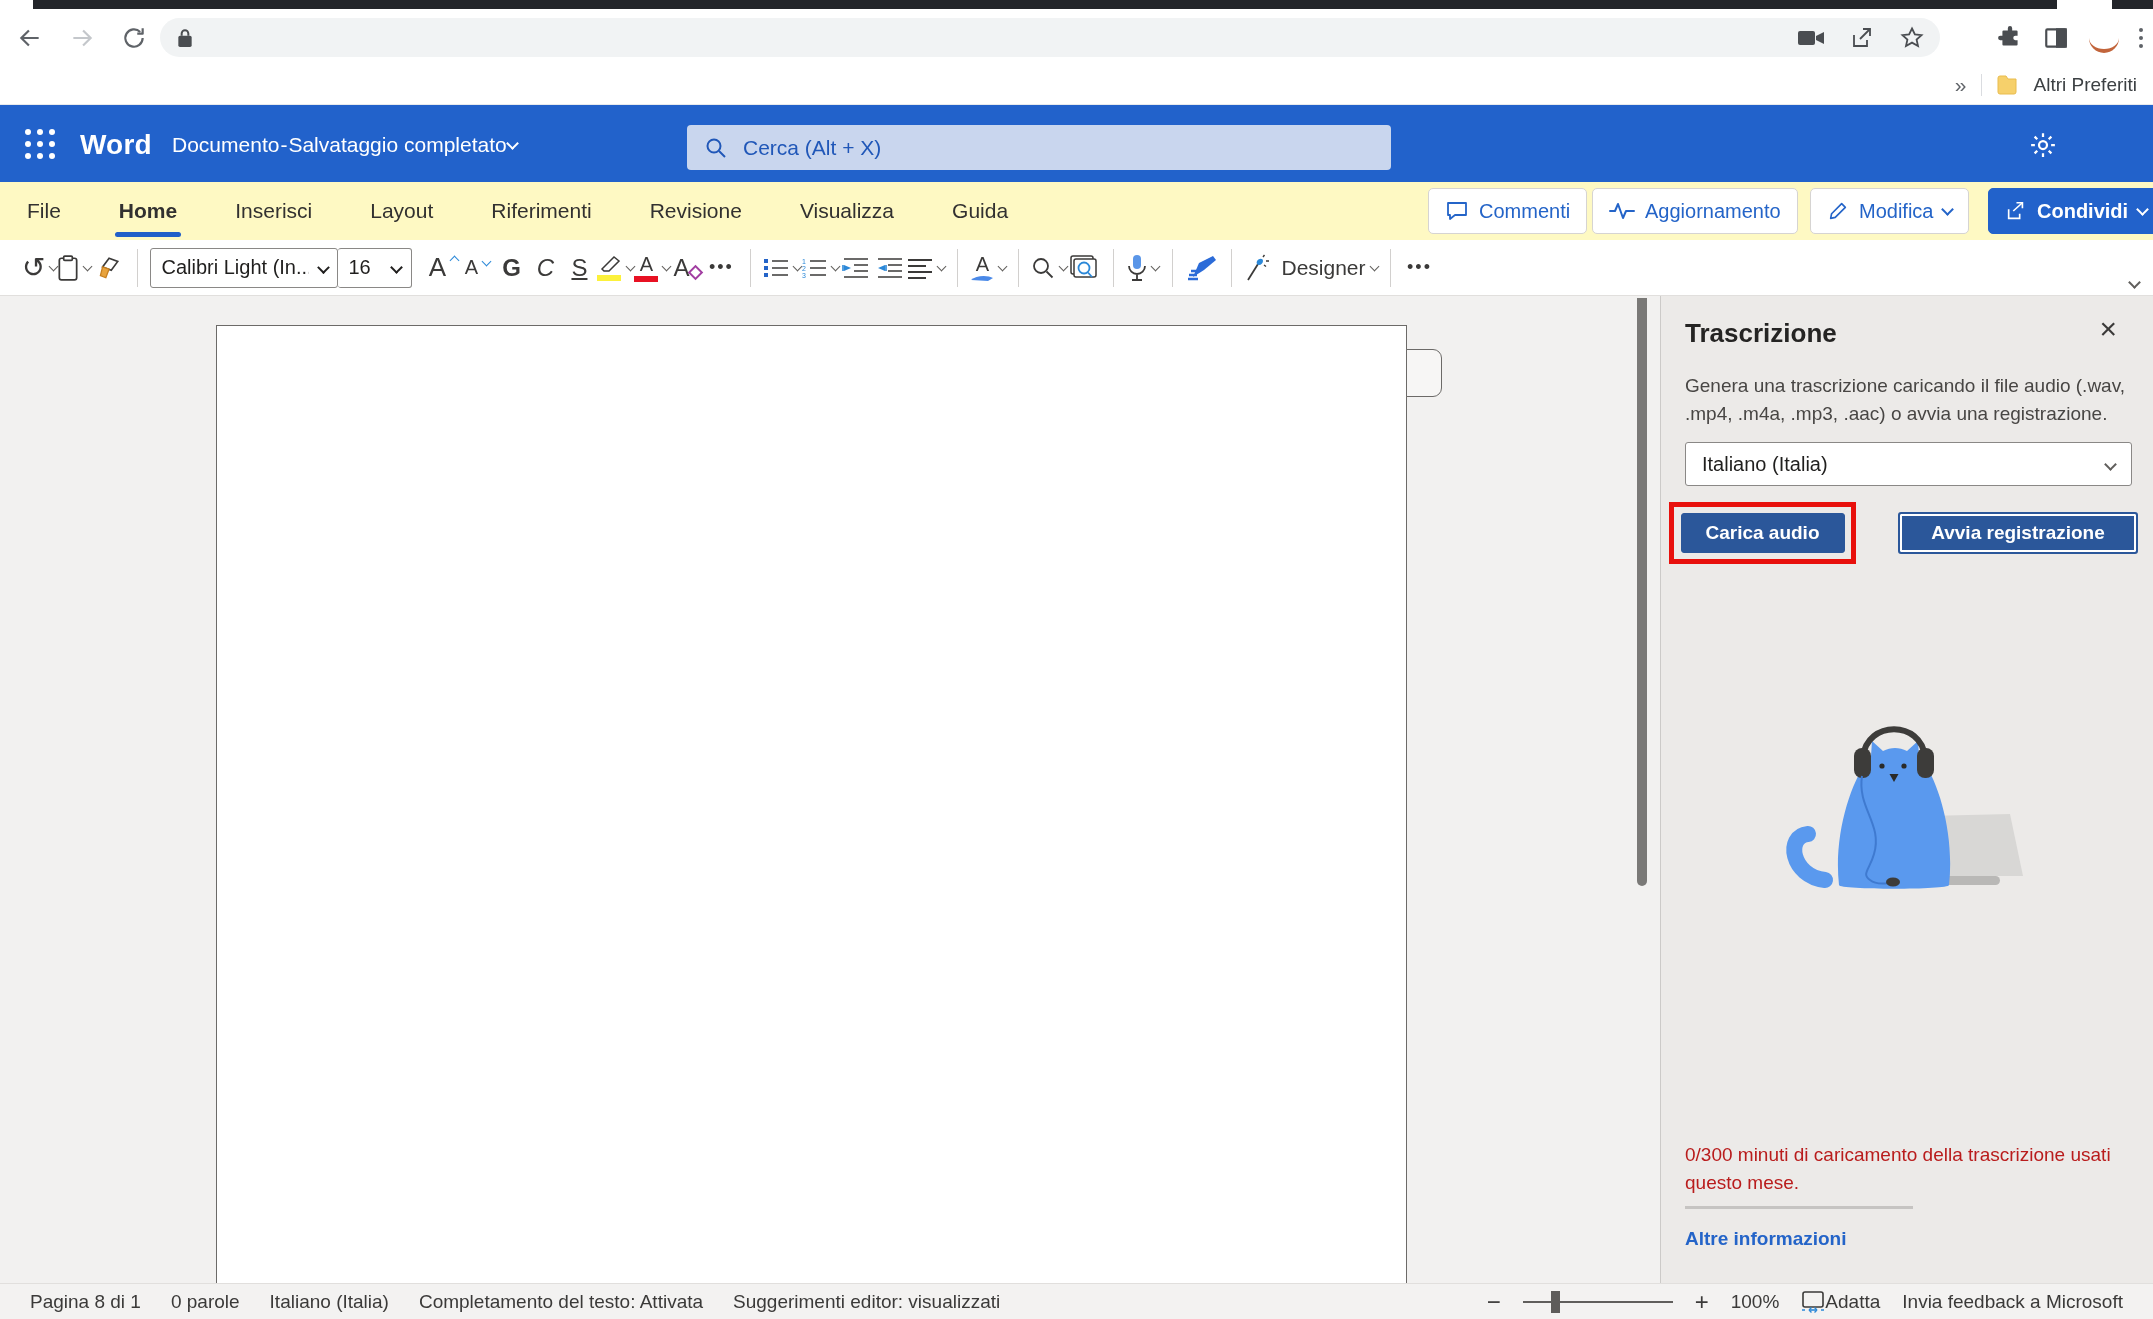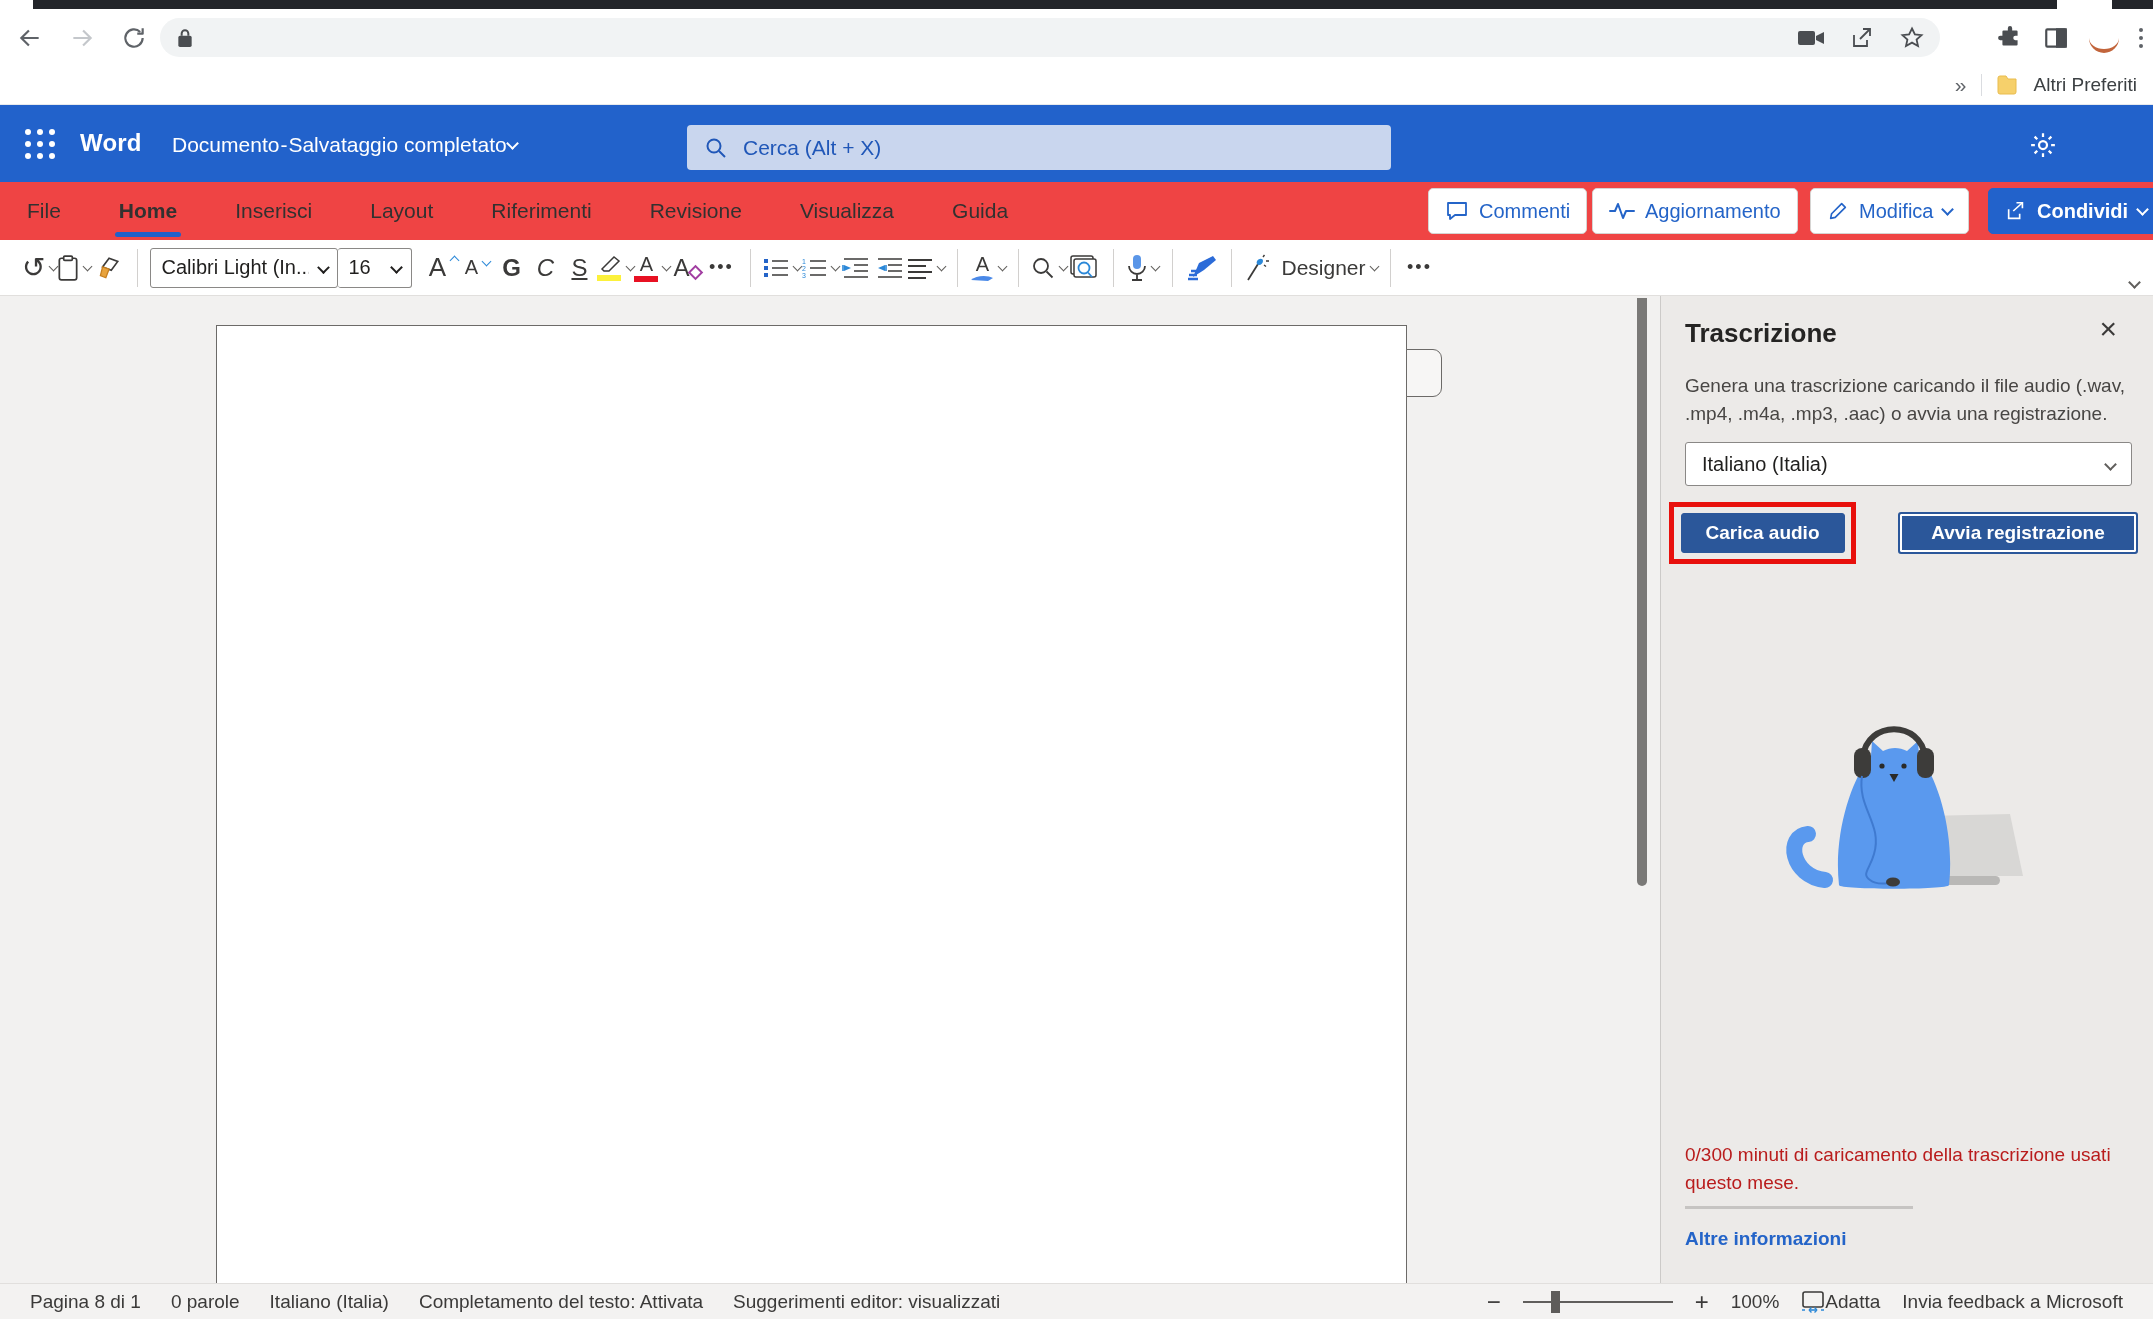--- a/index.html
+++ b/index.html
@@ -21,29 +21,29 @@
   .kebab i { width:4px; height:4px; border-radius:50%; background:#5F6368; }
   .bookmarksbar { position:absolute; top:66px; left:0; width:2153px; height:39px; background:#fff; border-bottom:1px solid #E8EAED; }
   .bm-right { position:absolute; right:16px; top:0; height:38px; display:flex; align-items:center; gap:14px; color:#3C4043; font-size:19px; }
   .bm-sep { width:1px; height:22px; background:#DADCE0; }
   .bm-chev { font-size:21px; color:#5F6368; }
 
   
   .wordbar { position:absolute; top:105px; left:0; width:2153px; height:77px; background:#2262CB; color:#fff; }
   .waffle { position:absolute; left:18px; top:17px; width:44px; height:44px; display:grid; grid-template-columns:repeat(3,6px); grid-template-rows:repeat(3,6px); gap:6px; place-content:center; }
   .waffle i { width:6px; height:6px; border-radius:50%; background:#fff; }
-  .word-logo { position:absolute; left:80px; top:24px; font-size:24px; font-weight:bold; letter-spacing:.2px; }
+  .word-logo { position:absolute; left:80px; top:24px; font-size:28px; font-weight:bold; letter-spacing:.2px; }
   .doc-title { position:absolute; left:172px; top:28px; font-size:21px; display:flex; align-items:center; gap:1px; }
   .cv { width:9px; height:9px; border-right:2px solid currentColor; border-bottom:2px solid currentColor; transform:rotate(45deg); display:inline-block; }
   .cv-up { transform:rotate(-135deg); }
   .searchpill { position:absolute; left:687px; top:20px; width:704px; height:45px; background:#C9D6EE; border-radius:4px; display:flex; align-items:center; padding:0 18px; gap:16px; color:#2057B8; font-size:21px; }
   .gearbtn { position:absolute; right:88px; top:18px; width:44px; height:44px; display:flex; align-items:center; justify-content:center; }
 
   
-  .tabsrow { position:absolute; top:182px; left:0; width:2153px; height:58px; background:#ef4444; }
+  .tabsrow { position:absolute; top:182px; left:0; width:2153px; height:58px; background:#fef9c3; }
   .tabs { position:absolute; left:25px; top:0; height:58px; display:flex; gap:54px; align-items:center; font-size:21px; color:#323130; }
   .tab { position:relative; padding:4px 2px; cursor:default; }
   .tab--active { font-weight:bold; }
   .tab--active::after { content:""; position:absolute; left:-2px; right:-2px; bottom:-10px; height:5px; border-radius:3px; background:#2160C9; }
   .ract { position:absolute; top:6px; height:46px; display:flex; align-items:center; gap:10px; border:1px solid #D6D4D2; border-radius:5px; background:#fff; color:#2464C8; font-size:20px; padding:0 16px; }
   .ract--share { background:#2262CB; border-color:#2262CB; color:#fff; font-weight:bold; }
 
   
   .tbrow { position:absolute; top:240px; left:0; width:2153px; height:56px; background:#fff; border-bottom:1px solid #E1DFDD; display:flex; align-items:center; padding-left:22px; }
   .tbtn { height:42px; min-width:34px; display:flex; align-items:center; justify-content:center; gap:5px; border-radius:4px; color:#3B3A39; }

